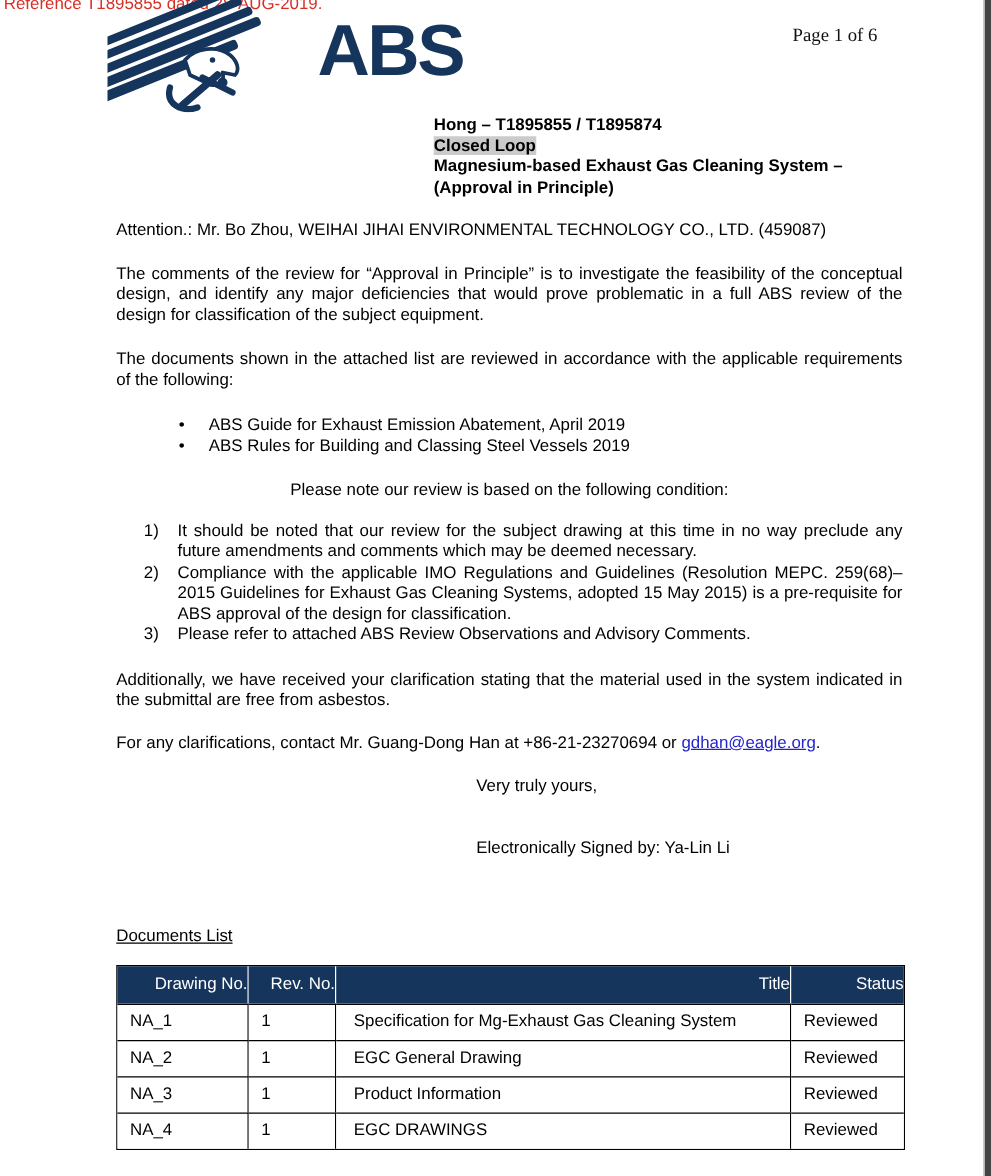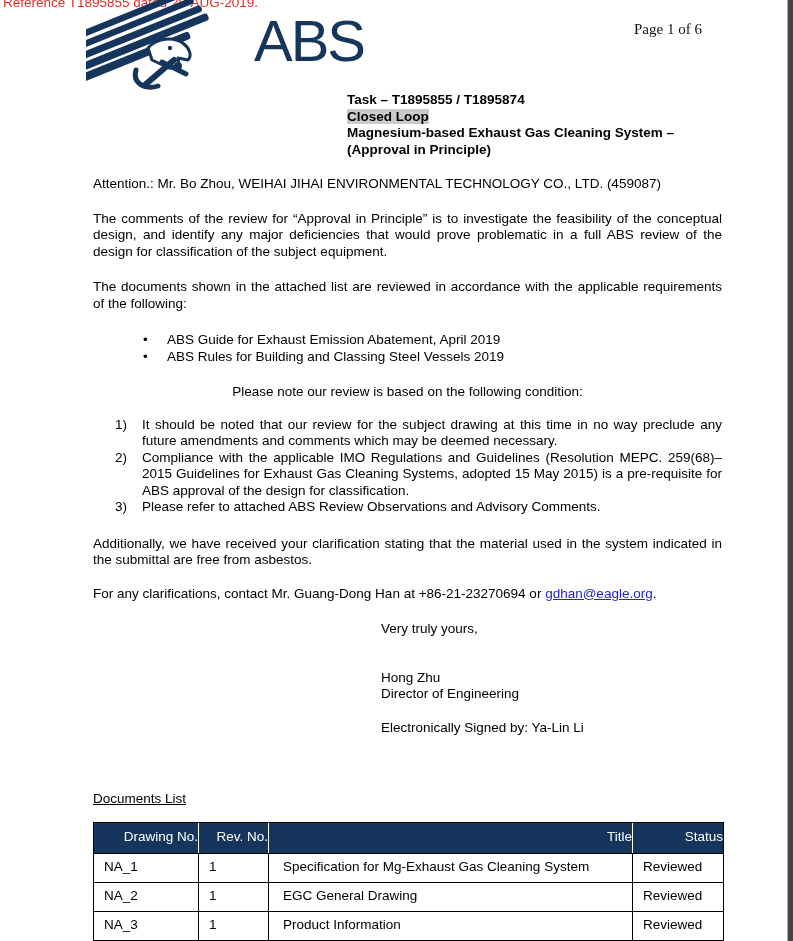--- a/index.html
+++ b/index.html
@@ -25,21 +25,21 @@
     white-space: nowrap;
     z-index: 1;
   }
   .logo {
     position: absolute; left: 86px; top: 0;
     width: 232px; height: 90px;
     z-index: 2;
   }
   .logo-text {
     position: absolute; left: 168px; top: 12px;
-    font-size: 58px; font-weight: 400;
+    font-size: 58px; font-weight: 700;
     letter-spacing: -2px;
     color: #16355c;
     line-height: 1;
   }
   .page-num {
     position: absolute; top: 21px; left: 634px;
     font-family: "Liberation Serif", serif;
     font-size: 15px;
     color: #111;
   }
@@ -120,21 +120,21 @@
       <circle cx="92" cy="66" r="4" fill="#16355c"></circle>
     </svg>
     <span class="logo-text">ABS</span>
   </div>
 
   <div class="page-num">Page 1 of 6</div>
 
   <div class="content">
 
     <div class="task-block">
-      <div>Task – T1895855 / T1895874</div>
+      <div>Hong – T1895855 / T1895874</div>
       <div><span class="hl">Closed Loop</span></div>
       <div>Magnesium-based Exhaust Gas Cleaning System –</div>
       <div>(Approval in Principle)</div>
     </div>
 
     <div class="attention">Attention.: Mr. Bo Zhou, WEIHAI JIHAI ENVIRONMENTAL TECHNOLOGY CO., LTD. (459087)</div>
 
     <div class="para">The comments of the review for “Approval in Principle” is to investigate the feasibility of the conceptual design, and identify any major deficiencies that would prove problematic in a full ABS review of the design for classification of the subject equipment.</div>
 
     <div class="para">The documents shown in the attached list are reviewed in accordance with the applicable requirements of the following:</div>
@@ -166,24 +166,20 @@
         <span class="num-text">Please refer to attached ABS Review Observations and Advisory Comments.</span>
       </div>
     </div>
 
     <div class="para additional">Additionally, we have received your clarification stating that the material used in the system indicated in the submittal are free from asbestos.</div>
 
     <div class="contact"><span>For any clarifications, contact Mr. Guang-Dong Han at +86-21-23270694 or </span><a class="email-link">gdhan@eagle.org</a><span>.</span></div>
 
     <div class="sig">
       <div class="closing">Very truly yours,</div>
-      <div class="nametitle">
-        <div>Hong Zhu</div>
-        <div>Director of Engineering</div>
-      </div>
       <div class="esign">Electronically Signed by: Ya-Lin Li</div>
     </div>
 
     <div class="doc-heading">Documents List</div>
 
     <table class="docs">
       <thead>
         <tr>
           <th class="w-drawing">Drawing No.</th>
           <th class="w-rev">Rev. No.</th>

